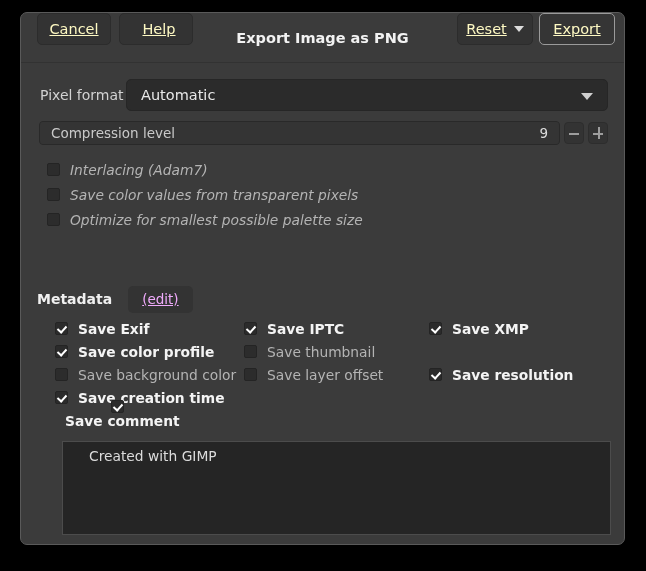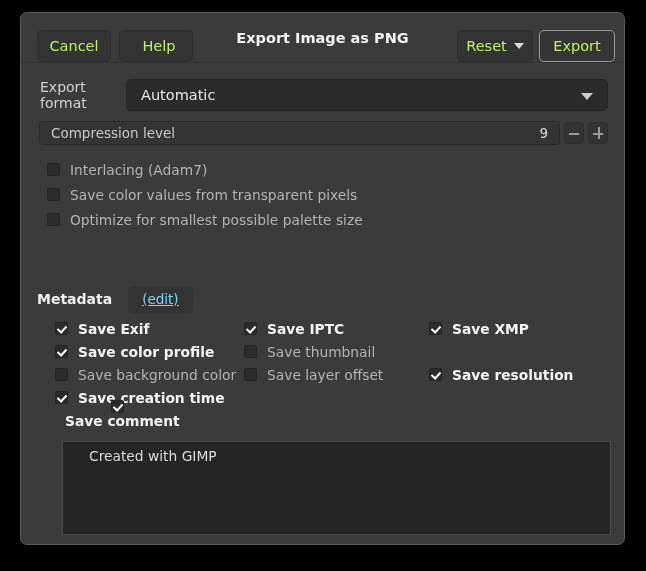--- a/index.html
+++ b/index.html
@@ -31,33 +31,34 @@
 
   
   .header {
     position: relative;
     height: 50px;
     border-bottom: 1px solid #323232;
     box-sizing: border-box;
   }
   .hdr-btn {
     position: absolute;
-    top: 17px;
+    top: 0;
     height: 32px;
     background: #333333;
     border: 1px solid #2c2c2c;
     border-radius: 5px;
-    color: #bef264;
+    color: #fef9c3;
     font-size: 14.5px;
     display: flex;
     align-items: center;
     justify-content: center;
     box-sizing: border-box;
     cursor: pointer;
     padding: 0 14px;
+    text-decoration: underline;
   }
   #btn-cancel { left: 16px;  width: 74px; }
   #btn-help   { left: 98px;  width: 74px; padding-left: 20px; }
   #btn-reset  { right: 91px; width: 76px; gap: 7px; }
   #btn-export {
     right: 9px; width: 76px;
     border: 1px solid #9a9a9a;
     background: #353535;
   }
   .dialog-title {
@@ -178,21 +179,21 @@
   .stepper:last-child { margin-right: 16px; }
   .stepper .bar-h,
   .stepper .bar-v {
     position: absolute;
     background: #9d9d9d;
   }
   .stepper .bar-h { left: 4px; right: 4px; top: 9.5px; height: 2px; }
   .stepper .bar-v { top: 4px; bottom: 4px; left: 8.5px; width: 2px; }
 
   
-  .opt-list { position: absolute; left: 0; top: 94px; right: 0; }
+  .opt-list { position: absolute; left: 0; top: 94px; right: 0; font-style: italic; }
   .opt-row {
     display: flex;
     align-items: center;
     height: 25px;
     padding-left: 26px;
     cursor: pointer;
   }
   .cbox {
     width: 13px; height: 13px;
     border-radius: 2px;
@@ -238,21 +239,21 @@
     font-weight: bold;
   }
   .edit-link {
     margin-left: 16px;
     height: 27px;
     padding: 0 14px;
     background: #333333;
     border-radius: 5px;
     display: flex;
     align-items: center;
-    color: #7dd3fc;
+    color: #f0abfc;
     font-size: 13.5px;
     text-decoration: underline;
     cursor: pointer;
   }
 
   
   .meta-grid {
     position: absolute;
     left: 0; top: 254px;
     width: 100%;
@@ -323,21 +324,21 @@
     </div>
     <div class="hdr-btn" id="btn-reset">
       <span>Reset</span>
       <span class="caret-down"></span>
     </div>
   </div>
 
   <div class="body">
 
     <div class="row-pixelformat">
-      <div class="lbl-pixelformat">Export format</div>
+      <div class="lbl-pixelformat">Pixel format</div>
       <div class="combo">
         <span class="combo-value">Automatic</span>
         <span class="combo-arrow"></span>
       </div>
     </div>
 
     <div class="row-compression">
       <div class="spinslider">
         <div class="spinslider-fill" id="comp-fill" style="width: 100%;"></div>
         <span class="spinslider-label">Compression level</span>

